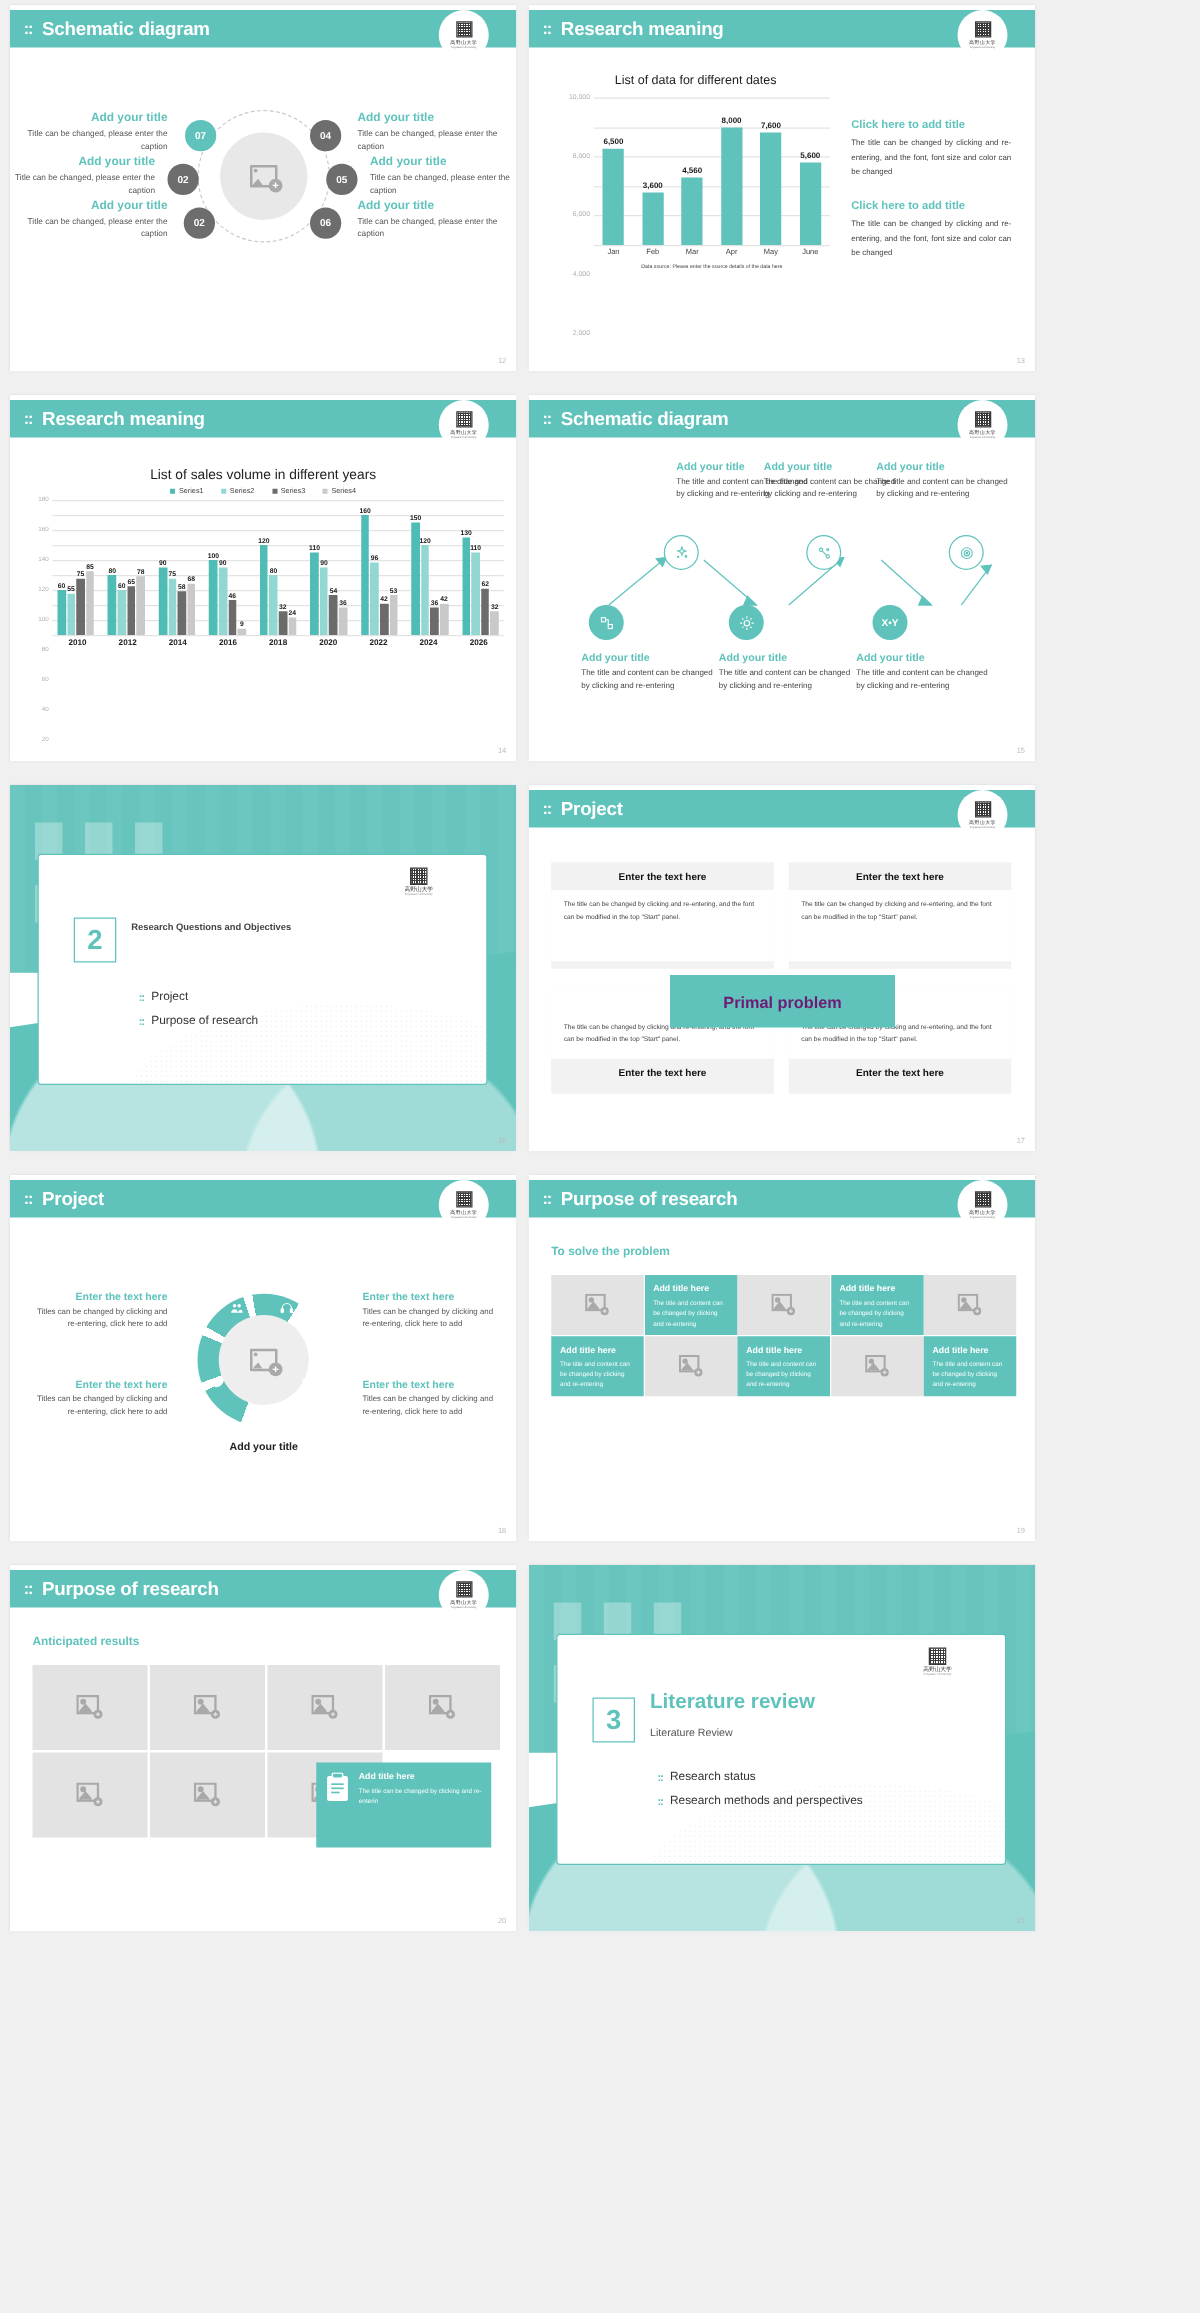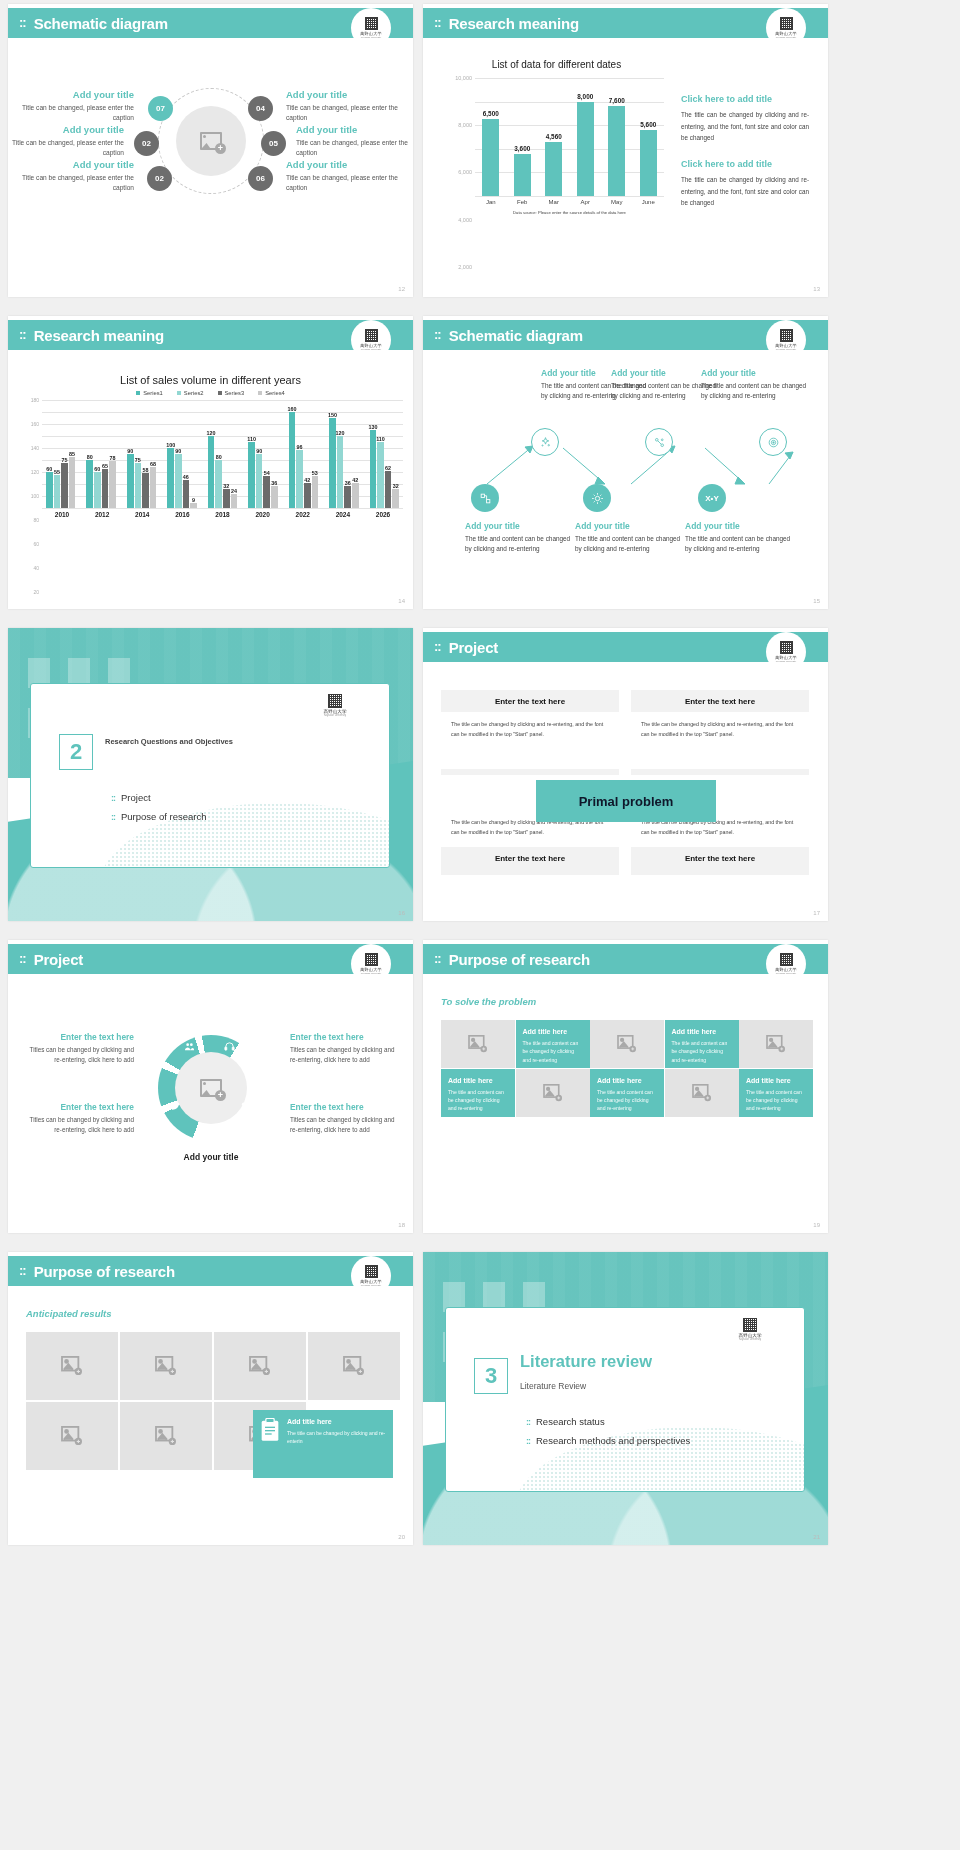--- a/index.html
+++ b/index.html
@@ -191,21 +191,21 @@
   
   .bx {
     position:absolute; width:178px; height:85px; background:#f2f2f2;
   }
   .bx .hd { background:#f2f2f2; text-align:center; font-size:8px;
             font-weight:bold; color:#111; padding:7px 0 6px; }
   .bx .bd { background:#ffffff; height:57px; padding:8px 10px; }
   .bx .bd p { font-size:5.3px; color:#444; line-height:1.8; }
   .primal {
     position:absolute; left:113px; top:152px; width:180px; height:42px;
-    background:#5fc3bc; color:#0f172a; font-size:13px; font-weight:bold;
+    background:#5fc3bc; color:#701a75; font-size:13px; font-weight:bold;
     display:flex; align-items:center; justify-content:center;
     z-index:3;
   }
   
   .donut-wrap { position:absolute; left:150px; top:95px; width:106px; height:106px;}
   .donut-out {
     position:absolute; inset:0; border-radius:50%;
     background:
       conic-gradient(from 200deg,
         #5fc3bc 0 42deg, #ffffff 42deg 50deg,
@@ -224,21 +224,21 @@
   .s7-txt .d { color:#555; font-size:6.3px; line-height:1.6;}
   .s7-center { position:absolute; left:150px; top:212px; width:106px;
                text-align:center; font-size:8.5px; font-weight:bold; color:#222;}
   
   .tile { position:absolute; display:flex; align-items:center; justify-content:center;}
   .tile.gray { background:#e3e3e3; }
   .tile.teal { background:#5fc3bc; padding:8px 7px; display:block;}
   .tile.teal .th { color:#fff; font-size:7px; font-weight:bold; margin-bottom:4px;}
   .tile.teal .tp { color:#ffffff; font-size:5.1px; line-height:1.62; opacity:.95;}
   .sub-h { position:absolute; left:18px; top:56px; color:#5fc3bc;
-           font-size:9.5px; font-weight:bold;font-style:italic;}
+           font-size:9.5px; font-weight:bold;}
   
   .n4 { position:absolute; width:28px;height:28px;border-radius:50%;
         display:flex;align-items:center;justify-content:center;}
   .n4.fill { background:#5fc3bc; }
   .n4.hollow { background:#fff; border:1.4px solid #5fc3bc; }
   .s4-col { position:absolute; width:112px; }
   .s4-col .t { color:#5fc3bc; font-size:8.5px; font-weight:bold; margin-bottom:3px;}
   .s4-col .d { color:#444; font-size:6.4px; line-height:1.6;}
   svg { display:block; }
 </style>

